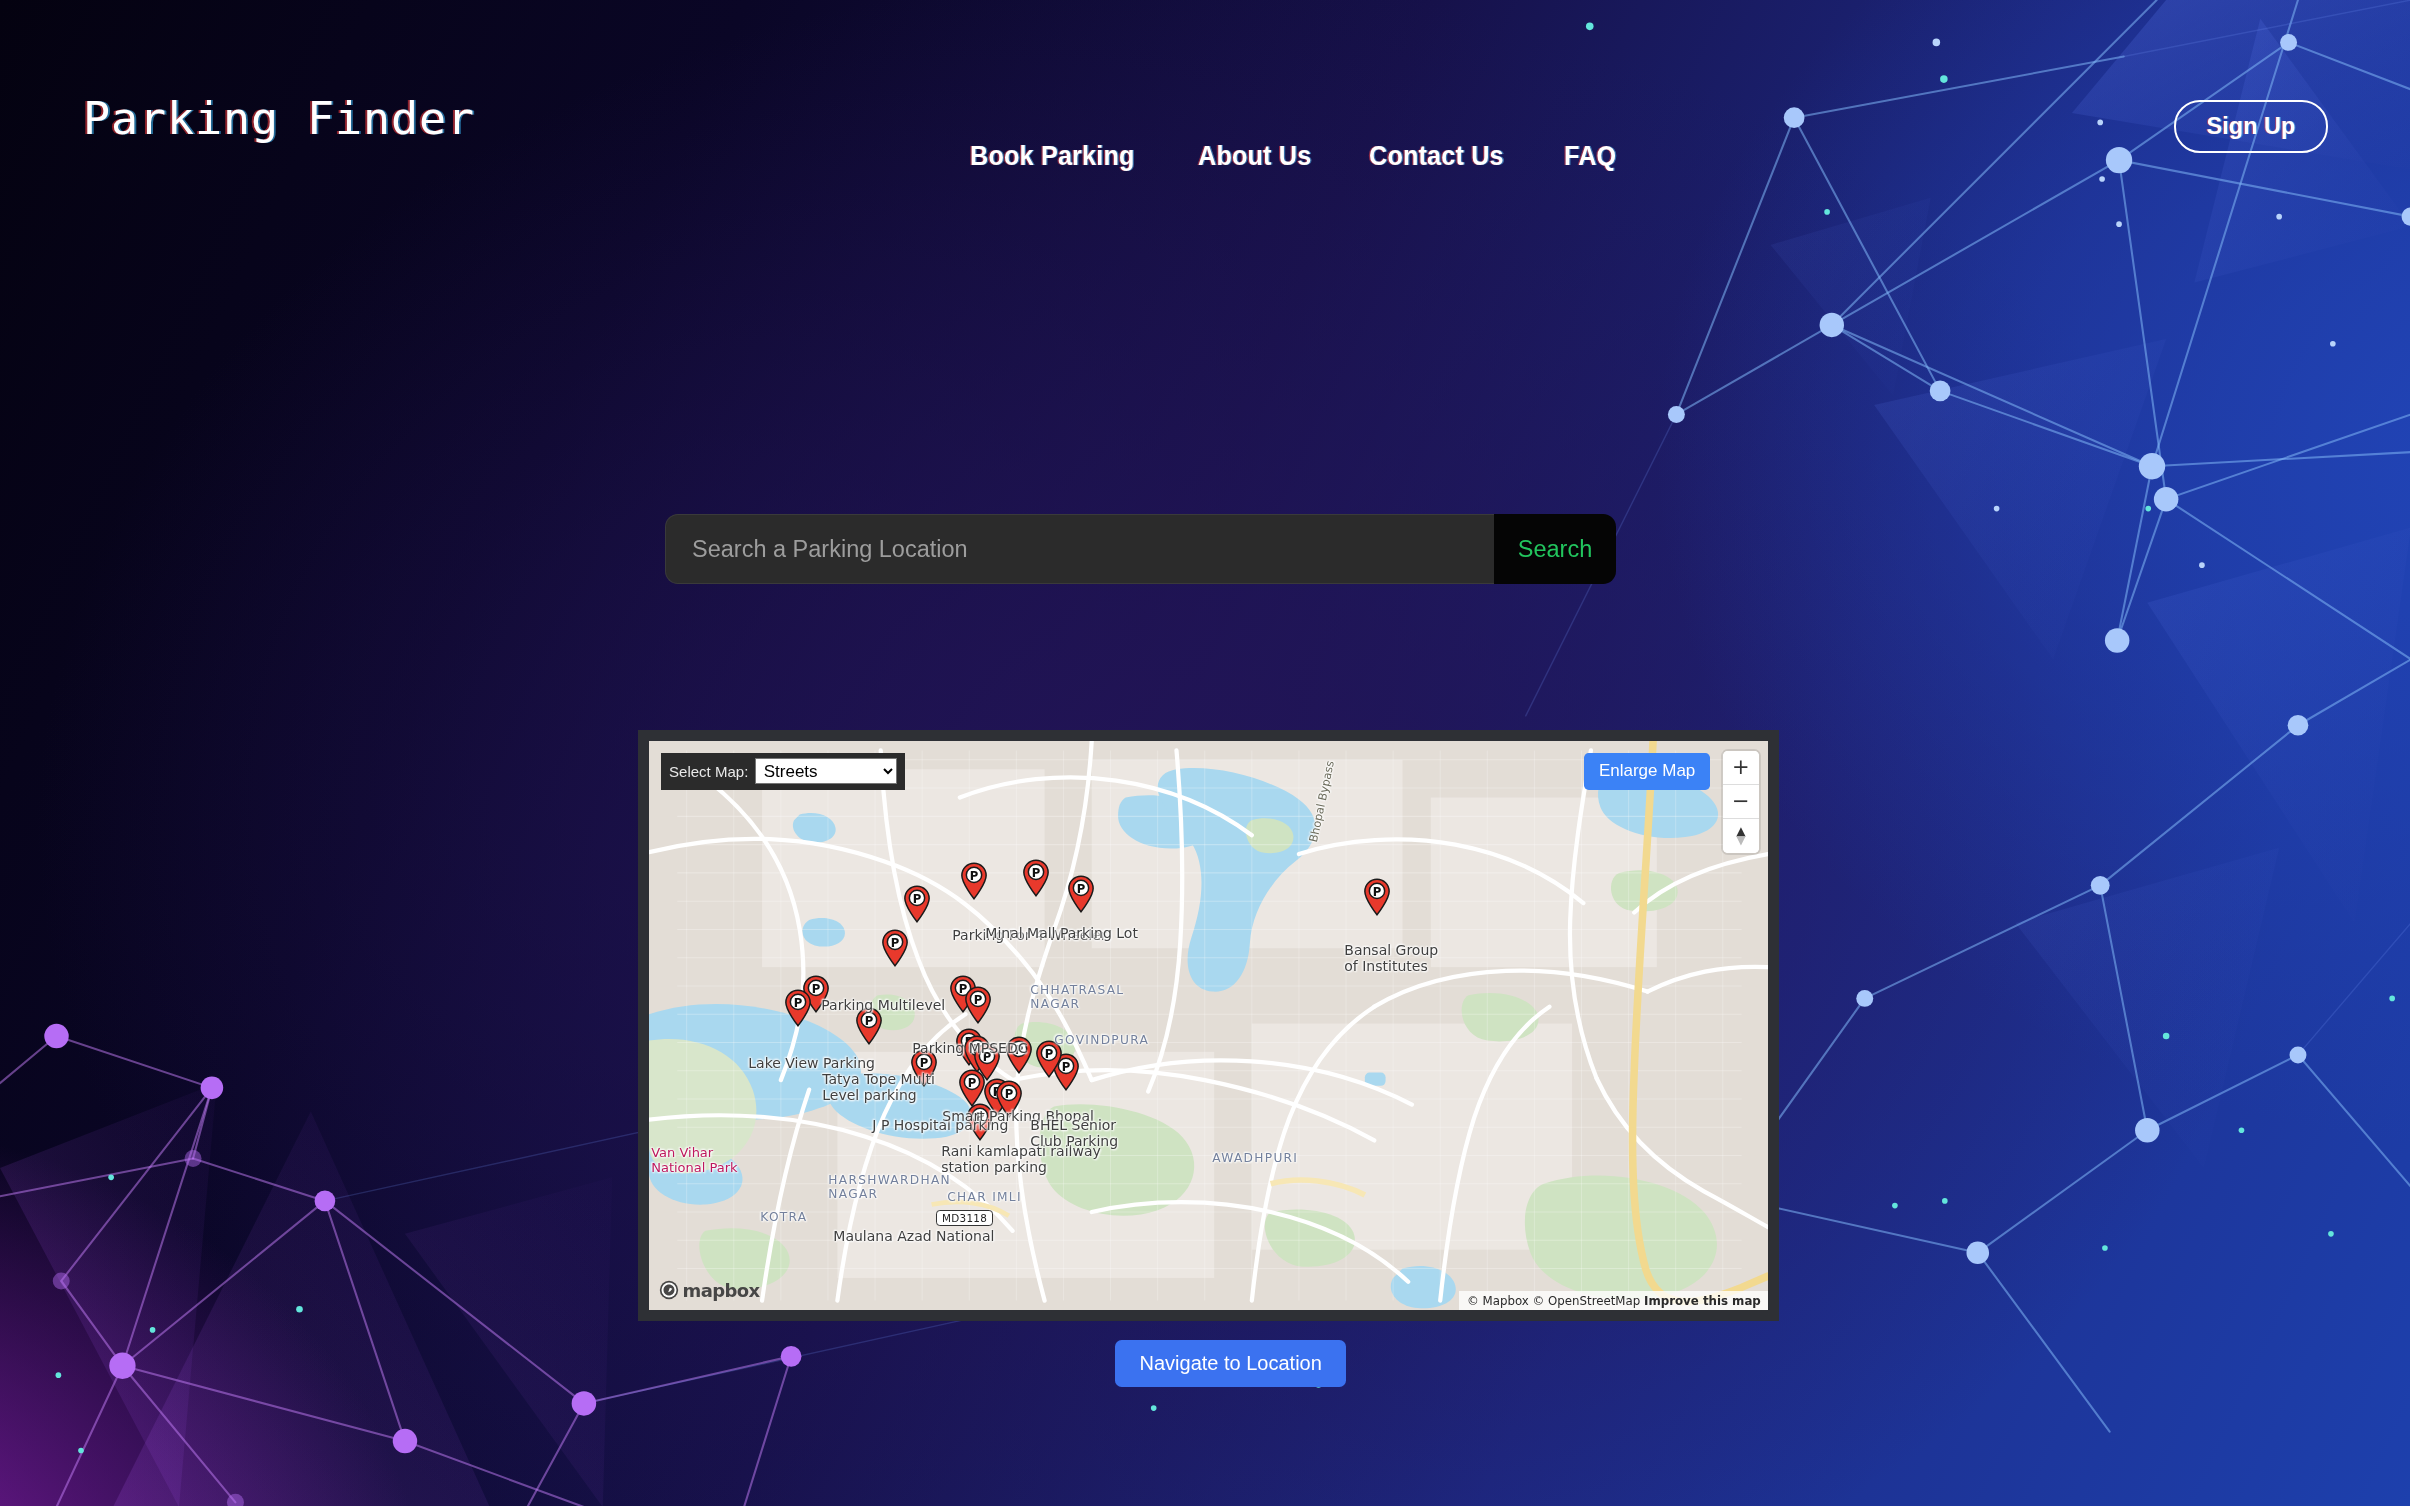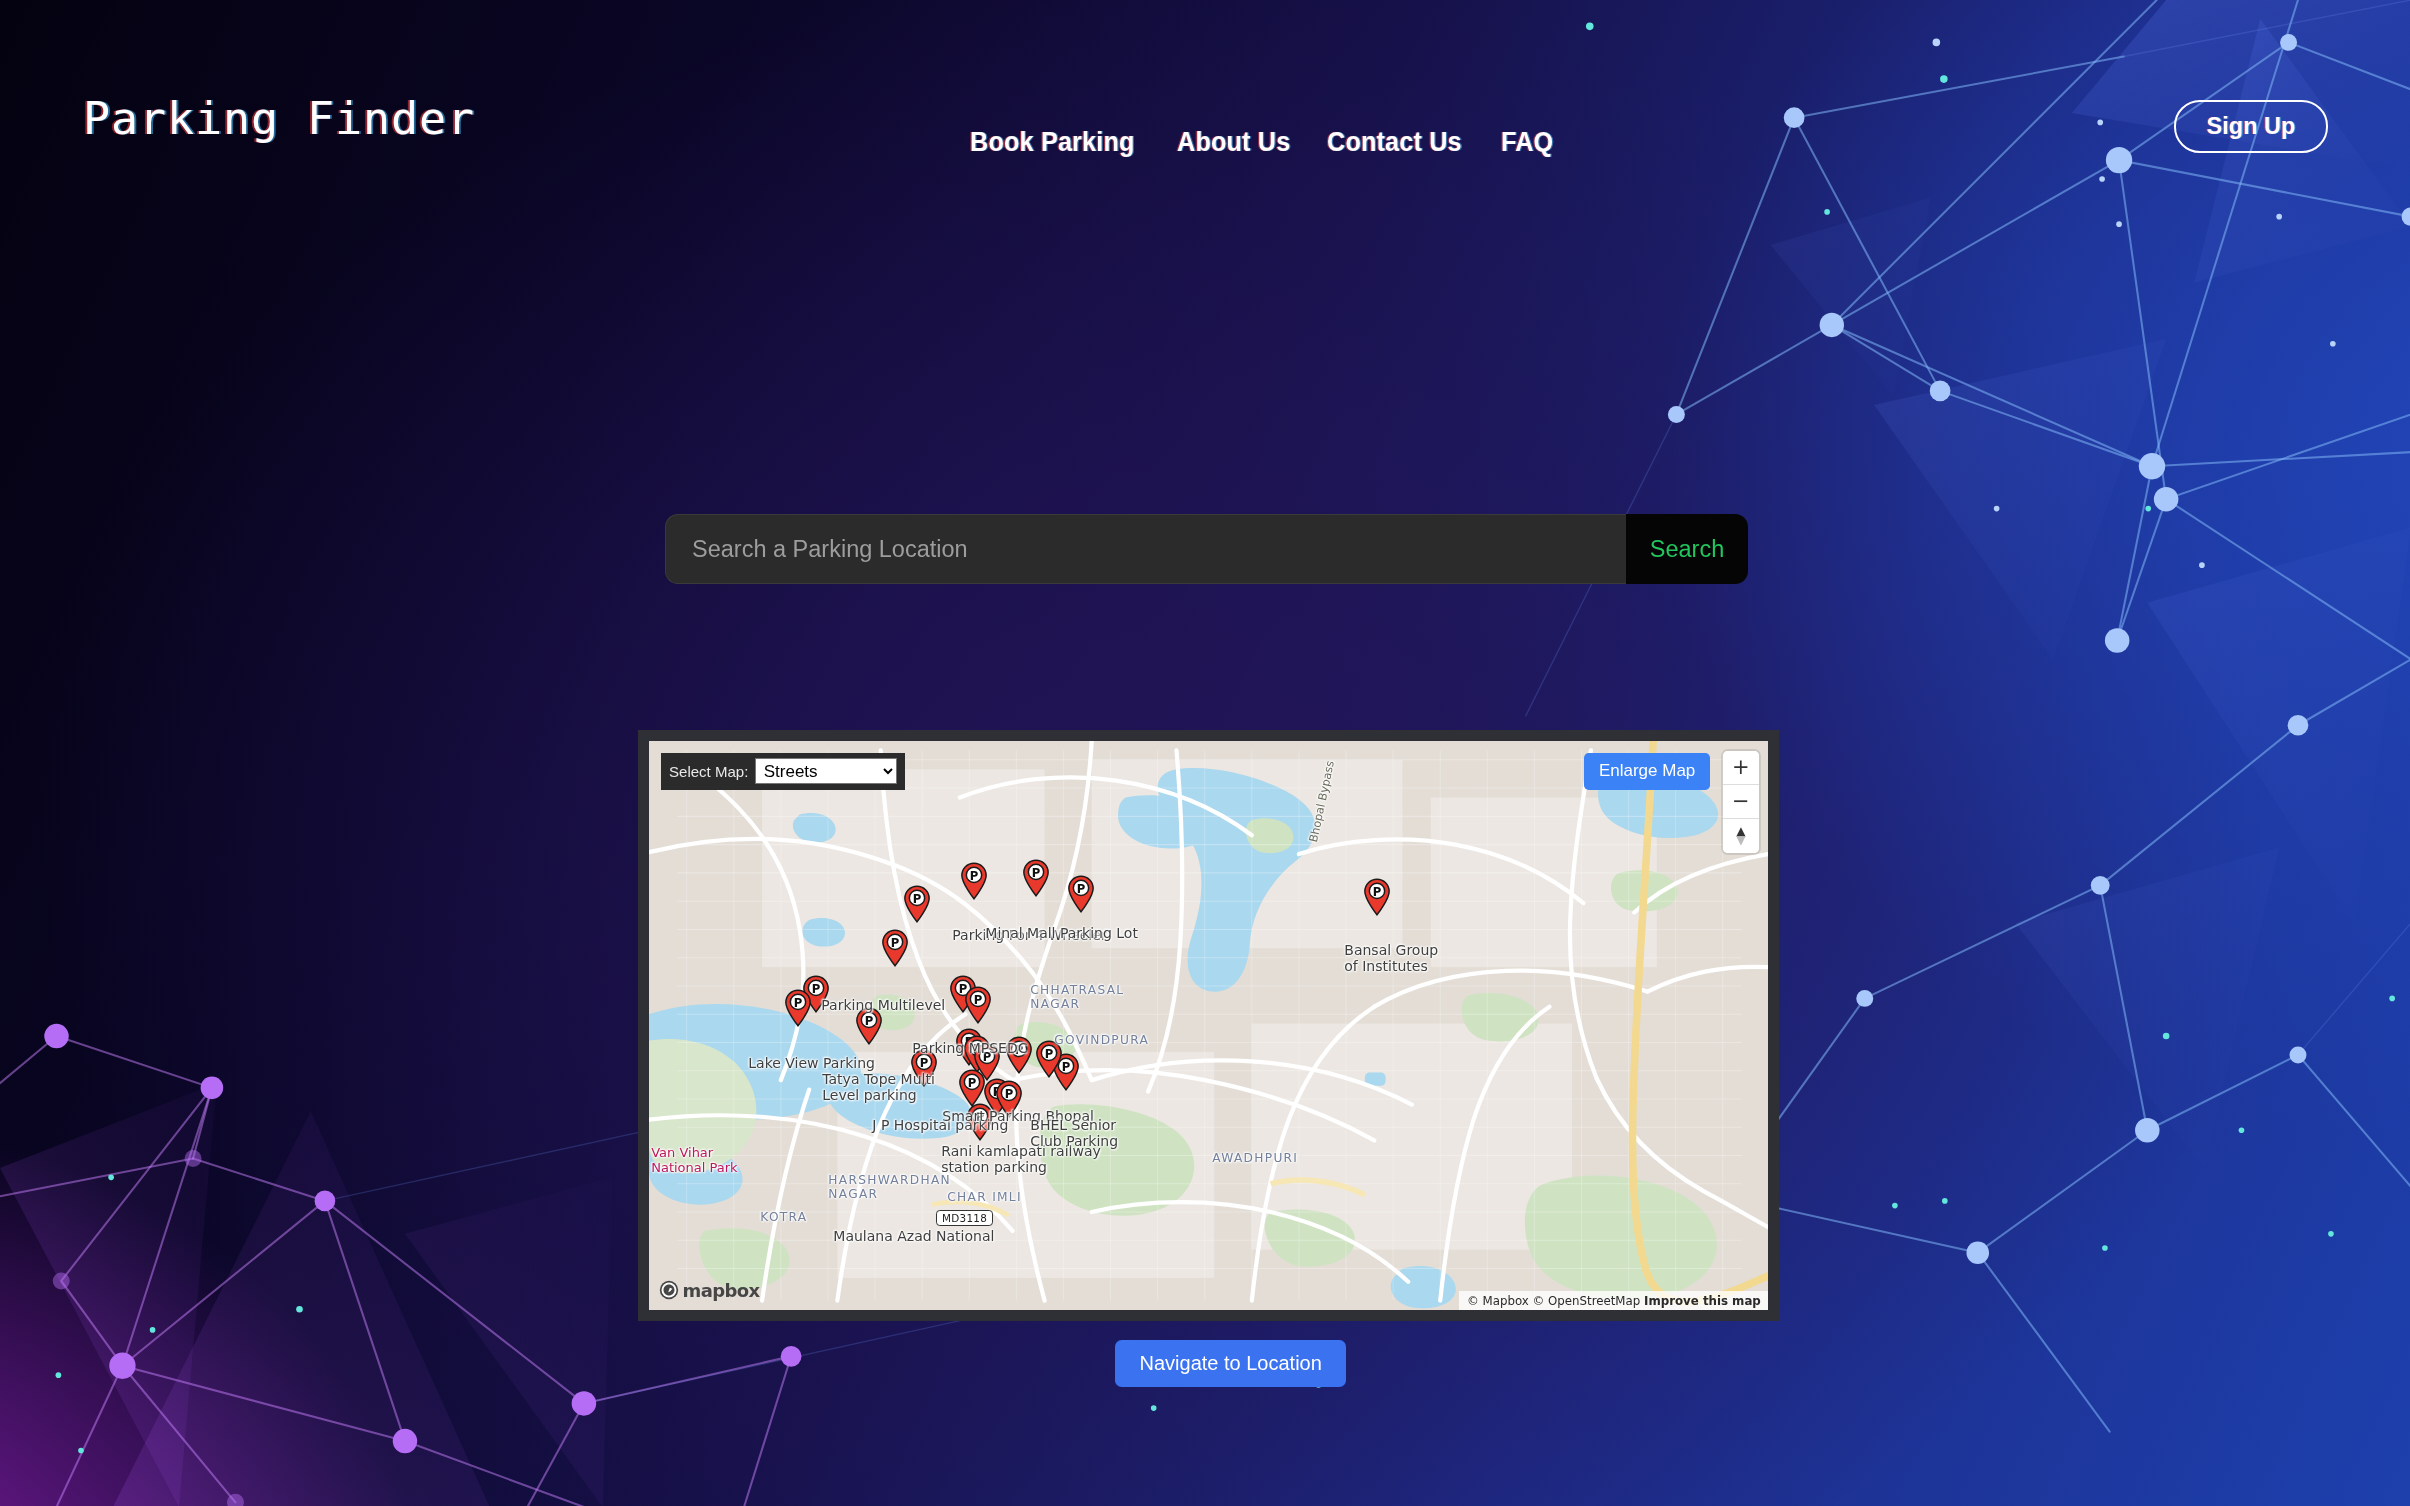--- a/index.html
+++ b/index.html
@@ -36,22 +36,22 @@
   .logo {
     position: absolute; left: 83px; top: 92px;
     font-family: "DejaVu Sans Mono", monospace;
     font-size: 45px;
     letter-spacing: 0.9px;
     color: #ffffff;
     text-shadow: -1.9px 0 rgba(255,60,60,.55), 1.9px 0 rgba(60,190,255,.55);
     white-space: nowrap;
   }
   .nav {
-    position: absolute; left: 970px; top: 126px;
-    display: flex; align-items: center; gap: 24px;
+    position: absolute; left: 970px; top: 140px;
+    display: flex; align-items: center; gap: 45px;
   }
   .nav a {
     color: #ffffff;
     font-size: 28px;
     font-weight: bold;
     text-decoration: none;
     letter-spacing: 0.2px;
     transform: scaleX(.9);
     transform-origin: left center;
     white-space: nowrap;
@@ -67,21 +67,21 @@
     font-size: 23.5px;
     font-weight: bold;
     cursor: pointer;
     text-shadow: -1.1px 0 rgba(255,70,70,.55), 1.1px 0 rgba(90,200,255,.55);
   }
 
   
   .search-wrap {
     position: absolute;
     left: 665px; top: 514px;
-    width: 1083px; height: 70px;
+    width: 951px; height: 70px;
     display: flex;
     z-index: 15;
   }
   .search-input {
     flex: 1;
     height: 70px;
     background: #2b2b2b;
     border: 0.9px solid #3a3a3a;
     border-right: none;
     border-radius: 13px 0 0 13px;

